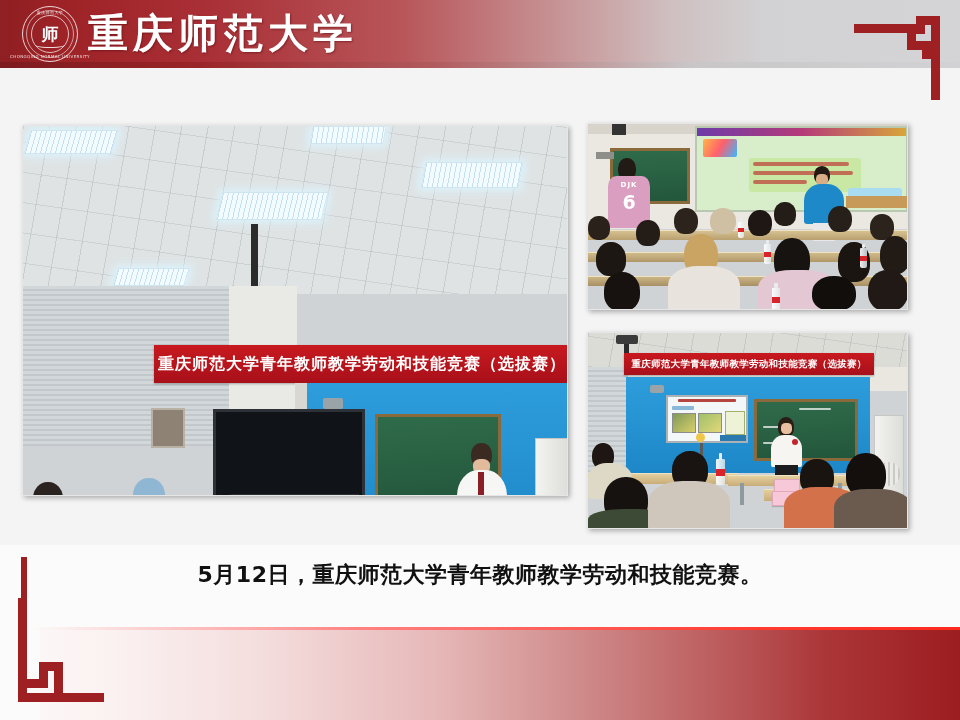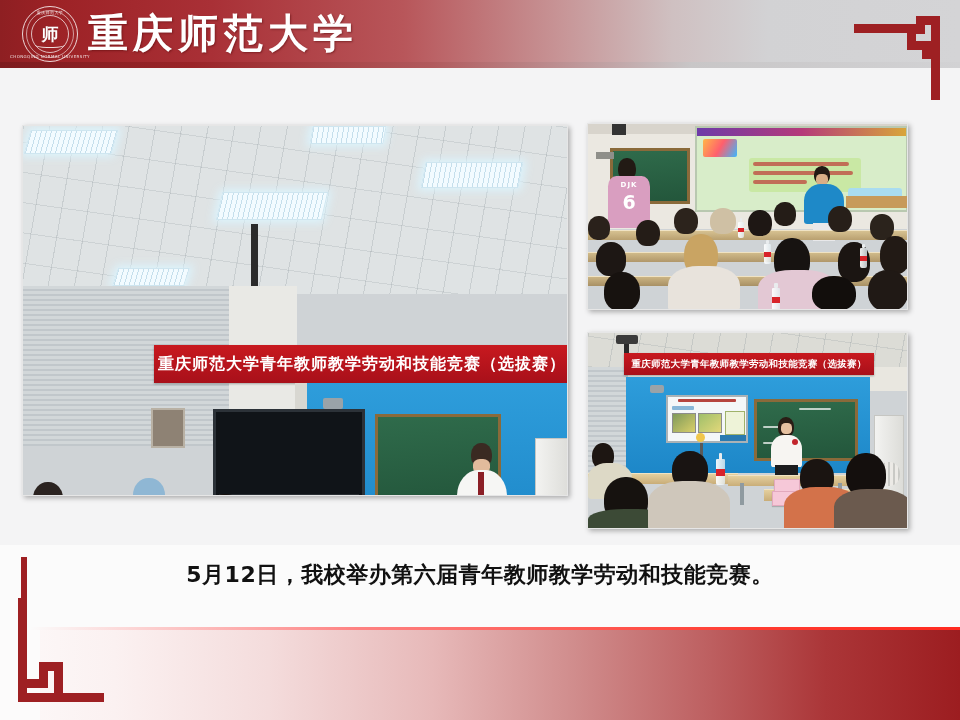--- a/index.html
+++ b/index.html
@@ -394,21 +394,21 @@
 
   <div class="head" style="left:212px;top:126px;width:34px;height:36px;background:#1a1411;"></div>
   <div class="body-sh" style="left:196px;top:154px;width:76px;height:44px;background:#d3724a;"></div>
 
   <div class="head" style="left:258px;top:120px;width:40px;height:44px;background:#140f0d;"></div>
   <div class="body-sh" style="left:246px;top:156px;width:78px;height:42px;background:#6b5a4e;"></div>
 </div>
 
 <div class="caption-band">
   <div class="caption-bar"></div>
-  <div class="caption-text">5月12日，我校举办第六届青年教师教学劳动和技能竞赛。</div>
+  <div class="caption-text">5月12日，重庆师范大学青年教师教学劳动和技能竞赛。</div>
 </div>
 
 <div class="bottom-white"></div>
 <div class="bottom-red-line"></div>
 <div class="bottom-grad"></div>
 <div class="bottom-left-strip"></div>
 
 <div class="ornament orn-bl">
   <svg width="96" height="110" viewBox="0 0 96 110" aria-hidden="true">
     <g fill="#9e2023">

